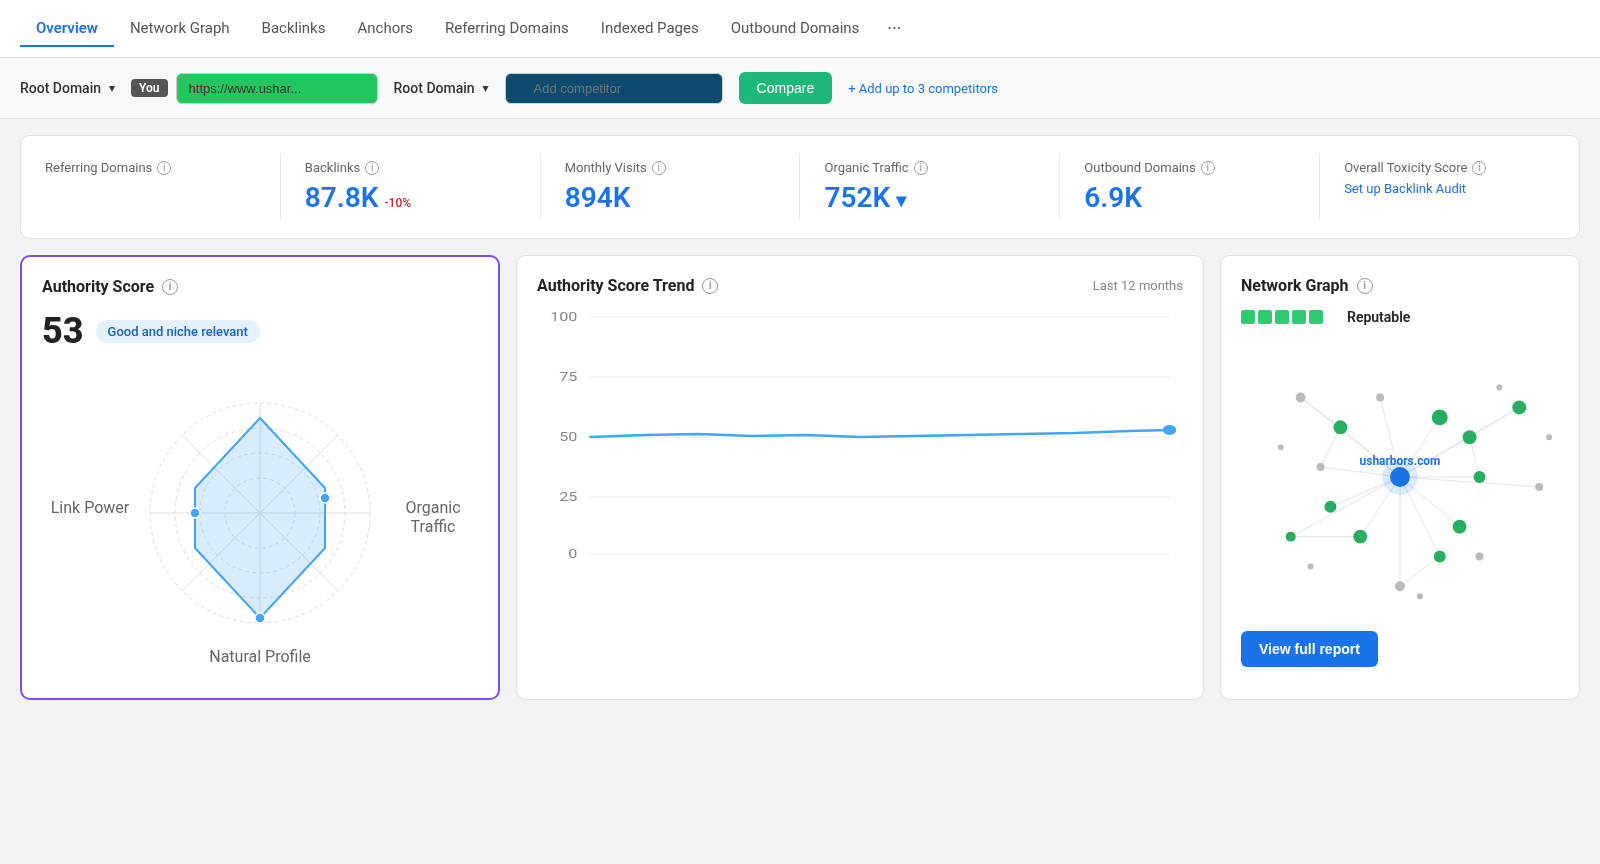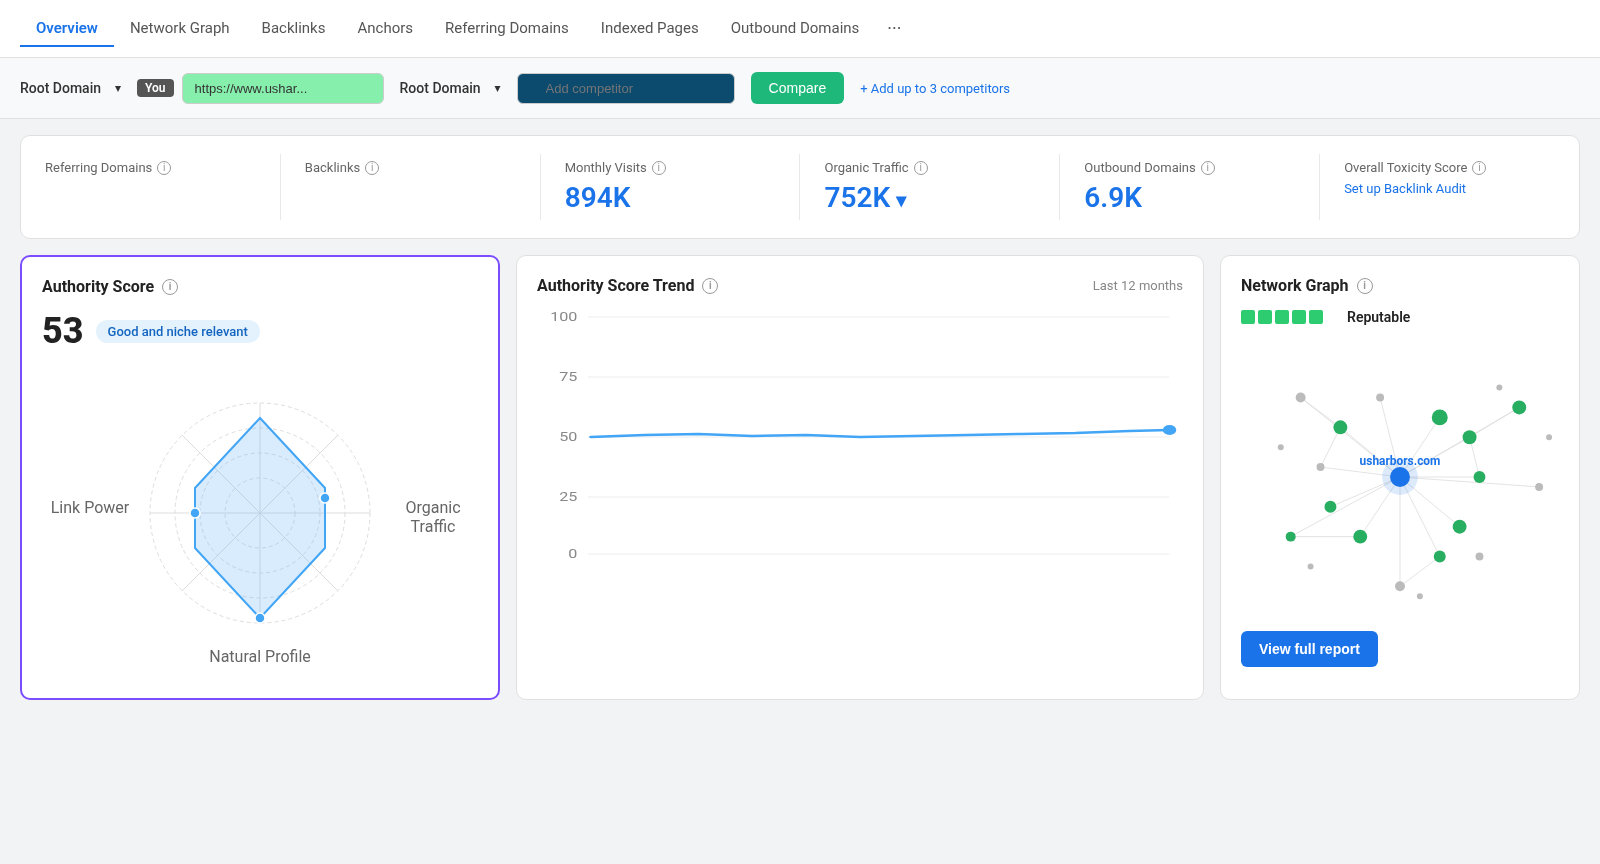--- a/index.html
+++ b/index.html
@@ -6,25 +6,25 @@
     body { font-family: -apple-system, BlinkMacSystemFont, 'Segoe UI', Roboto, sans-serif; background: #f1f3f4; color: #333; font-size: 14px; }
 
     
     .top-nav { background: #fff; border-bottom: 1px solid #e0e0e0; padding: 0 20px; display: flex; align-items: center; gap: 0; }
     .nav-item { padding: 8px 16px; cursor: pointer; color: #555; font-size: 15px; white-space: nowrap; border-bottom: 2px solid transparent; }
     .nav-item.active { color: #1a73e8; border-bottom: 2px solid #1a73e8; font-weight: 600; }
     .nav-dots { padding: 18px 12px; cursor: pointer; color: #555; font-size: 18px; }
 
     
     .toolbar { background: #f8f9fa; padding: 14px 20px; display: flex; align-items: center; gap: 16px; border-bottom: 1px solid #e0e0e0; }
-    .dropdown-label { display: flex; align-items: center; gap: 14px; font-weight: 500; cursor: pointer; font-size: 14px; justify-content: flex-end; }
+    .dropdown-label { display: flex; align-items: center; gap: 8px; font-weight: 500; cursor: pointer; font-size: 14px; justify-content: flex-end; }
     .dropdown-label .arrow { font-size: 12px; }
     .input-group { display: flex; align-items: center; gap: 8px; }
     .you-badge { background: #555; color: #fff; padding: 2px 8px; border-radius: 4px; font-size: 12px; font-weight: 600; }
-    .domain-input { border: 1px solid #ccc; border-radius: 6px; padding: 7px 12px; font-size: 13px; color: #333; min-width: 180px; background: #86efac; }
+    .domain-input { border: 1px solid #ccc; border-radius: 6px; padding: 7px 12px; font-size: 13px; color: #333; min-width: 180px; background: #22c55e; }
     .competitor-input { border: 1px solid #ccc; border-radius: 6px; padding: 7px 12px 7px 28px; font-size: 13px; color: #999; min-width: 180px; background: #0c4a6e; position: relative; }
     .competitor-wrap { position: relative; display: inline-flex; align-items: center; }
     .competitor-dot { position: absolute; left: 10px; width: 8px; height: 8px; background: #ccc; border-radius: 50%; }
     .compare-btn { background: #1db87a; color: #fff; border: none; border-radius: 6px; padding: 8px 18px; font-size: 14px; font-weight: 400; cursor: pointer; }
     .add-competitor-link { color: #1a73e8; cursor: pointer; font-size: 13px; display: flex; align-items: center; gap: 4px; }
 
     
     .stats-row { background: #fff; margin: 16px 20px; border-radius: 10px; border: 1px solid #e0e0e0; display: flex; padding: 18px 0; }
     .stat-item { flex: 1; padding: 6px 24px; border-right: 1px solid #e8e8e8; }
     .stat-item:last-child { border-right: none; }
@@ -114,20 +114,24 @@
   <div class="stat-item">
     <div class="stat-label">
       <span>Referring Domains</span>
       <span class="info-icon">i</span>
     </div>
   </div>
   <div class="stat-item">
     <div class="stat-label">
       <span>Backlinks</span>
       <span class="info-icon">i</span>
+    </div>
+    <div class="stat-value">
+      <span>87.8K</span>
+      <span class="stat-delta-neg">-10%</span>
     </div>
   </div>
   <div class="stat-item">
     <div class="stat-label">
       <span>Monthly Visits</span>
       <span class="info-icon">i</span>
     </div>
     <div class="stat-value">
       <span>894K</span>
     </div>

